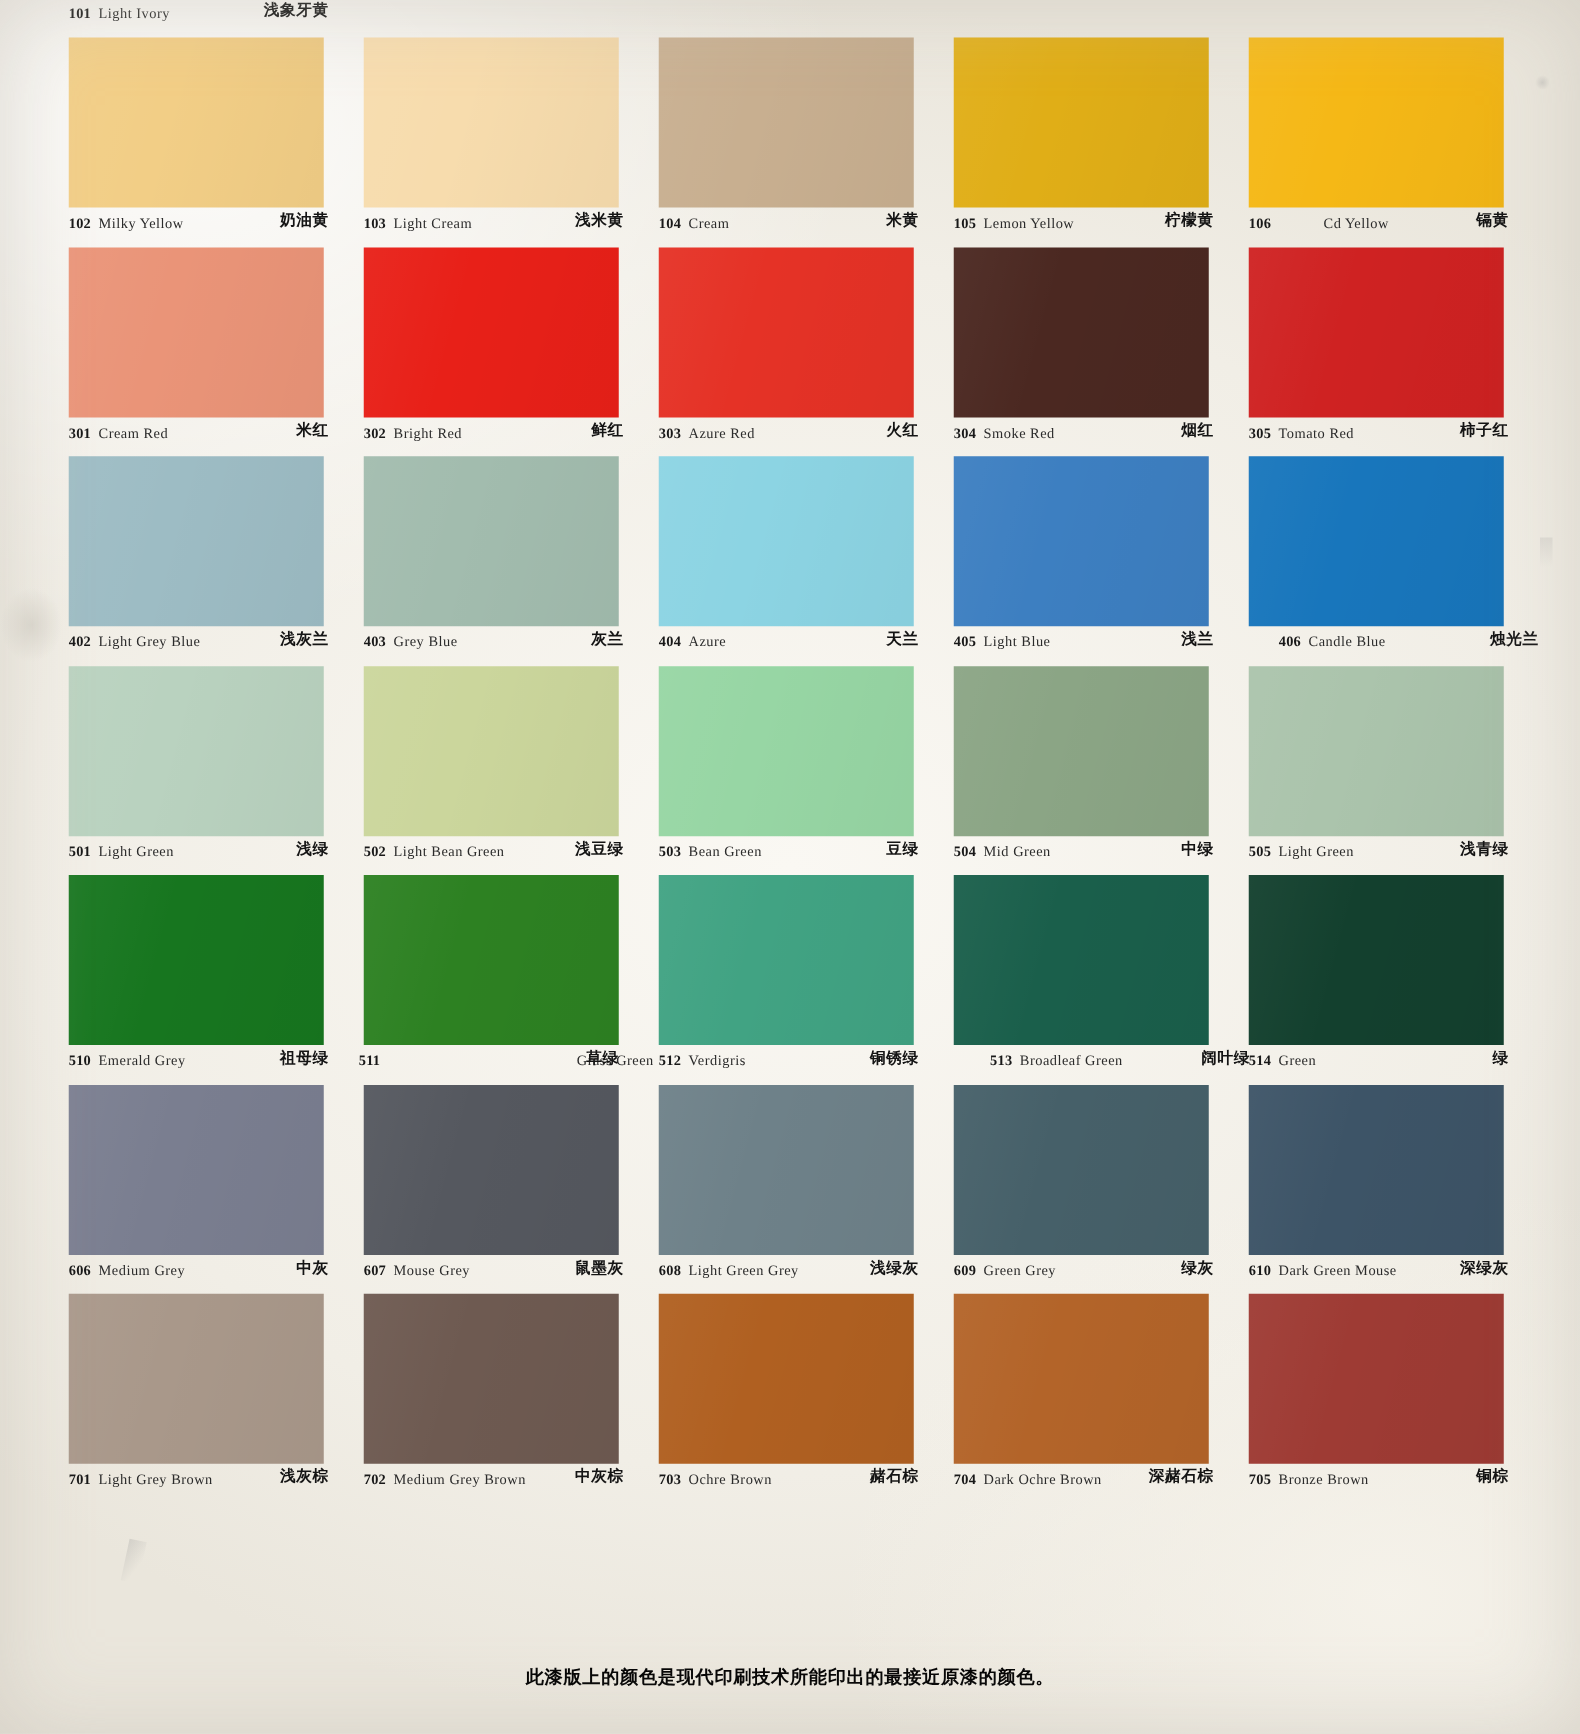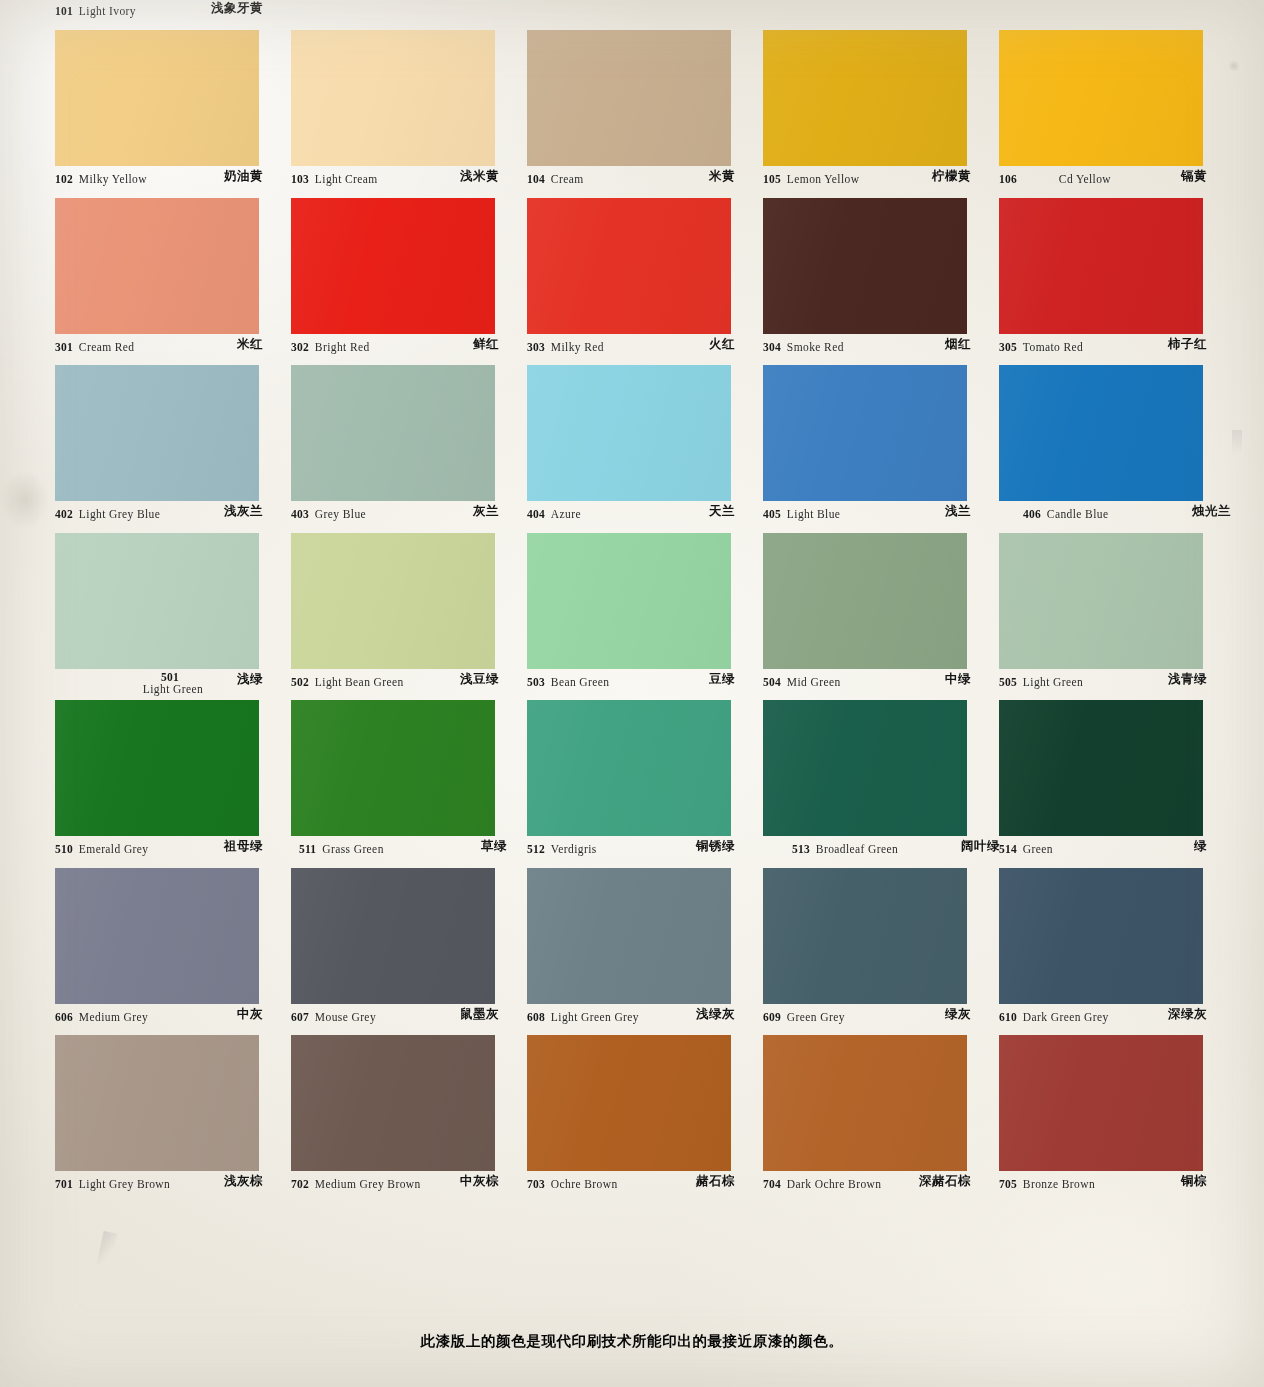--- a/index.html
+++ b/index.html
@@ -220,21 +220,21 @@
           <span class="en">Cream Red</span>
           <span class="cn">米红</span>
         </div>
         <div class="label-cell" style="left: 236px;">
           <span class="code">302</span>
           <span class="en">Bright Red</span>
           <span class="cn">鲜红</span>
         </div>
         <div class="label-cell" style="left: 472px;">
           <span class="code">303</span>
-          <span class="en">Milky Red</span>
+          <span class="en">Azure Red</span>
           <span class="cn">火红</span>
         </div>
         <div class="label-cell" style="left: 708px;">
           <span class="code">304</span>
           <span class="en">Smoke Red</span>
           <span class="cn">烟红</span>
         </div>
         <div class="label-cell" style="left: 944px;">
           <span class="code">305</span>
           <span class="en">Tomato Red</span>
@@ -296,21 +296,21 @@
           <div class="swatch" style="background: rgb(151, 214, 164);"></div>
         </div>
         <div class="cell">
           <div class="swatch" style="background: rgb(139, 165, 133);"></div>
         </div>
         <div class="cell">
           <div class="swatch" style="background: rgb(171, 196, 172);"></div>
         </div>
       </div>
       <div class="labels" style="position: absolute; left: 0px; top: 670.5px; width: 1180px;">
-        <div class="label-cell" style="left: 0px; flex-direction: column;">
+        <div class="label-cell" style="left: 0px;">
           <span class="code">501</span>
           <span class="en">Light Green</span>
           <span class="cn">浅绿</span>
         </div>
         <div class="label-cell" style="left: 236px;">
           <span class="code">502</span>
           <span class="en">Light Bean Green</span>
           <span class="cn">浅豆绿</span>
         </div>
         <div class="label-cell" style="left: 472px;">
@@ -345,21 +345,21 @@
         <div class="cell">
           <div class="swatch" style="background: rgb(19, 64, 46);"></div>
         </div>
       </div>
       <div class="labels" style="position: absolute; left: 0px; top: 838px; width: 1180px;">
         <div class="label-cell" style="left: 0px;">
           <span class="code">510</span>
           <span class="en">Emerald Grey</span>
           <span class="cn">祖母绿</span>
         </div>
-        <div class="label-cell" style="left: 244px;">
+        <div class="label-cell" style="left: 232px; justify-content: space-between;">
           <span class="code">511</span>
           <span class="en">Grass Green</span>
           <span class="cn">草绿</span>
         </div>
         <div class="label-cell" style="left: 472px;">
           <span class="code">512</span>
           <span class="en">Verdigris</span>
           <span class="cn">铜锈绿</span>
         </div>
         <div class="label-cell" style="left: 737px;">
@@ -406,21 +406,21 @@
           <span class="en">Light Green Grey</span>
           <span class="cn">浅绿灰</span>
         </div>
         <div class="label-cell" style="left: 708px;">
           <span class="code">609</span>
           <span class="en">Green Grey</span>
           <span class="cn">绿灰</span>
         </div>
         <div class="label-cell" style="left: 944px;">
           <span class="code">610</span>
-          <span class="en">Dark Green Grey</span>
+          <span class="en">Dark Green Mouse</span>
           <span class="cn">深绿灰</span>
         </div>
       </div>
       <div class="swatch-strip" style="position: absolute; left: 0px; top: 1035px; width: 1180px;">
         <div class="cell">
           <div class="swatch" style="background: rgb(169, 152, 138);"></div>
         </div>
         <div class="cell">
           <div class="swatch" style="background: rgb(110, 90, 81);"></div>
         </div>

